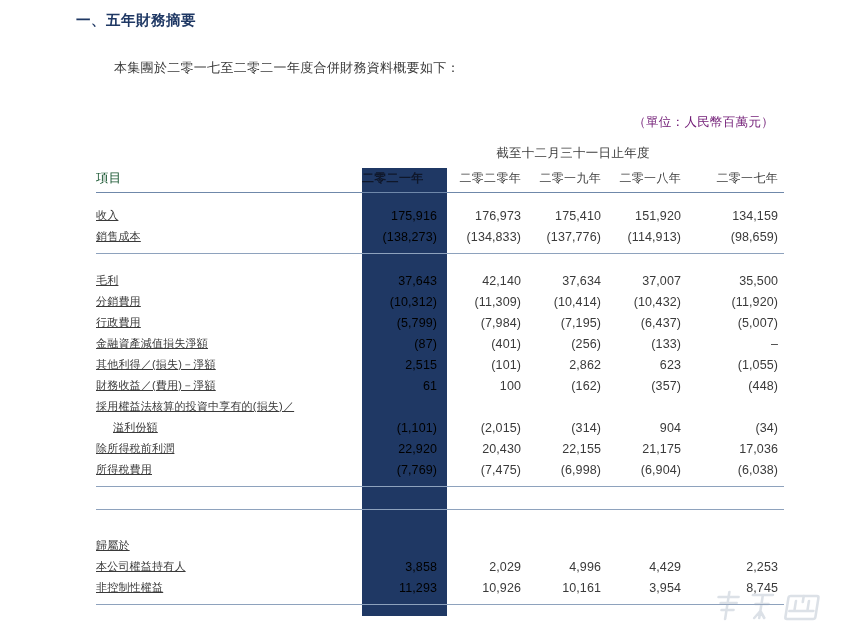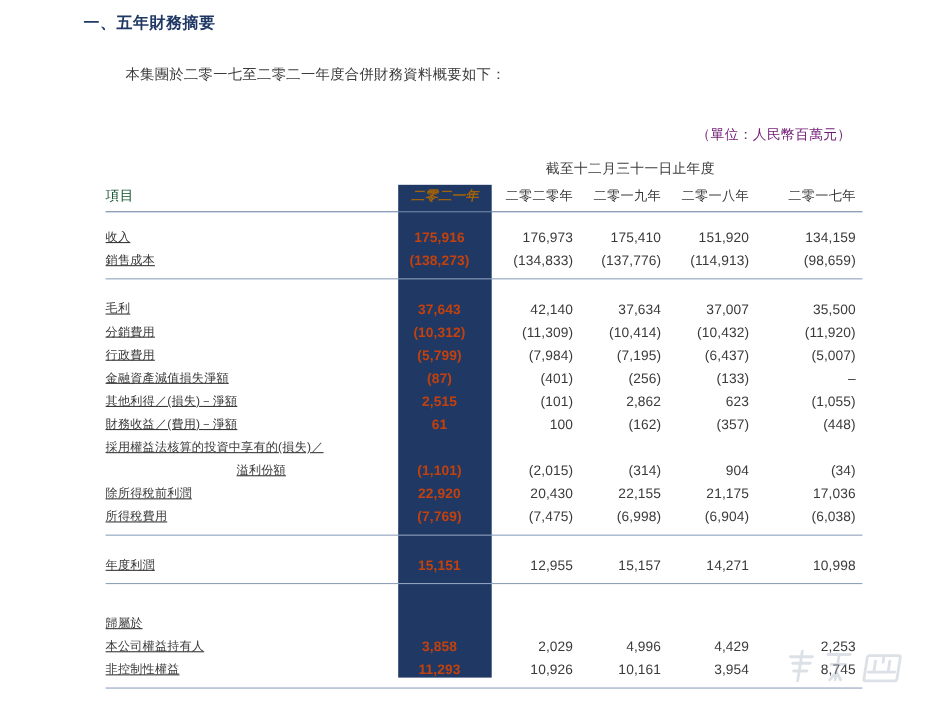--- a/index.html
+++ b/index.html
@@ -115,55 +115,52 @@
   }
   .yr-head {
     font-size: 12px;
     color: #3a3a3a;
     text-align: right;
     padding: 0 6px 5px 0 !important;
     letter-spacing: 0.3px;
     white-space: nowrap;
   }
   .yr-head.hl {
-    color: #a16207;
+    color: #0f172a;
     font-weight: bold;
-    text-align: center;
+    text-align: left;
     padding: 2px 0 5px 0 !important;
-    font-style: italic;
   }
 
   
   .row-label {
     font-size: 11px;
     color: #3a3a3a;
     text-align: left;
     height: 21px;
     letter-spacing: 0.2px;
     white-space: nowrap;
     text-decoration: underline;
   }
   .row-label.indent {
     padding-left: 17px !important;
-    text-align: center;
   }
   .num {
     font-size: 12.5px;
     color: #3a3a3a;
     text-align: right;
     height: 21px;
     padding-right: 6px !important;
     letter-spacing: 0.1px;
     white-space: nowrap;
   }
   .num.hl {
-    color: #c2410c;
-    font-weight: bold;
+    color: #000000;
+    font-weight: normal;
     padding-right: 10px !important;
-    text-align: center;
   }
 
   
   tr.spacer td { height: 13px; }
   tr.spacer-sm td { height: 9px; }
 
   
   tr.rule td {
     height: 1px;
     padding: 0 !important;
@@ -364,28 +361,20 @@
           </tr>
         <tr class="rule">
           <td colspan="6">
               <div class="rule-line"></div>
             </td>
         </tr>
         <tr class="spacer">
             <td colspan="6"></td>
           </tr>
 
-        <tr>
-          <td class="row-label">年度利潤</td>
-          <td class="num hl">15,151</td>
-          <td class="num">12,955</td>
-          <td class="num">15,157</td>
-          <td class="num">14,271</td>
-          <td class="num">10,998</td>
-        </tr>
 
         <tr class="spacer-sm">
             <td colspan="6"></td>
           </tr>
         <tr class="rule">
           <td colspan="6">
               <div class="rule-line"></div>
             </td>
         </tr>
         <tr class="spacer">

